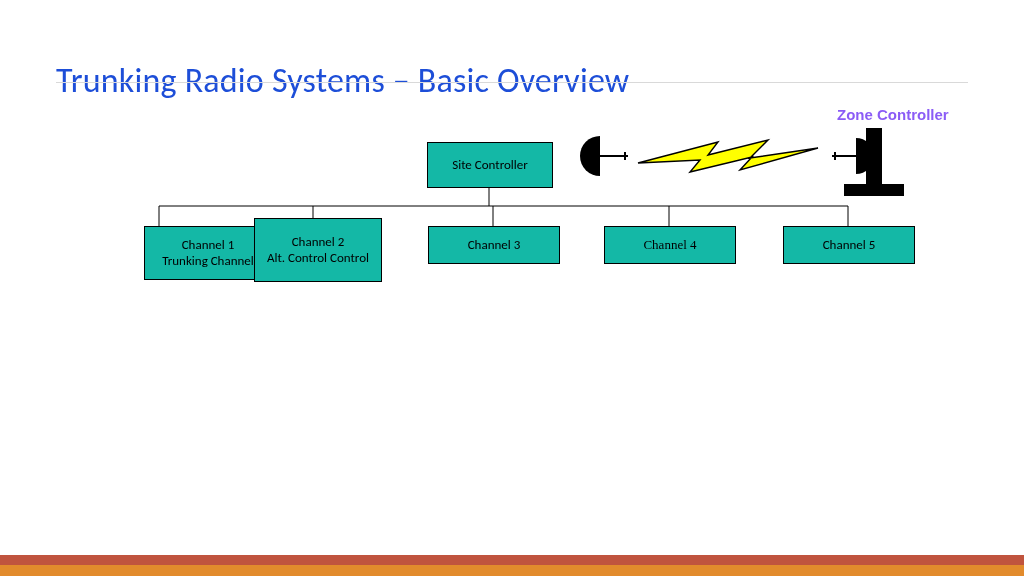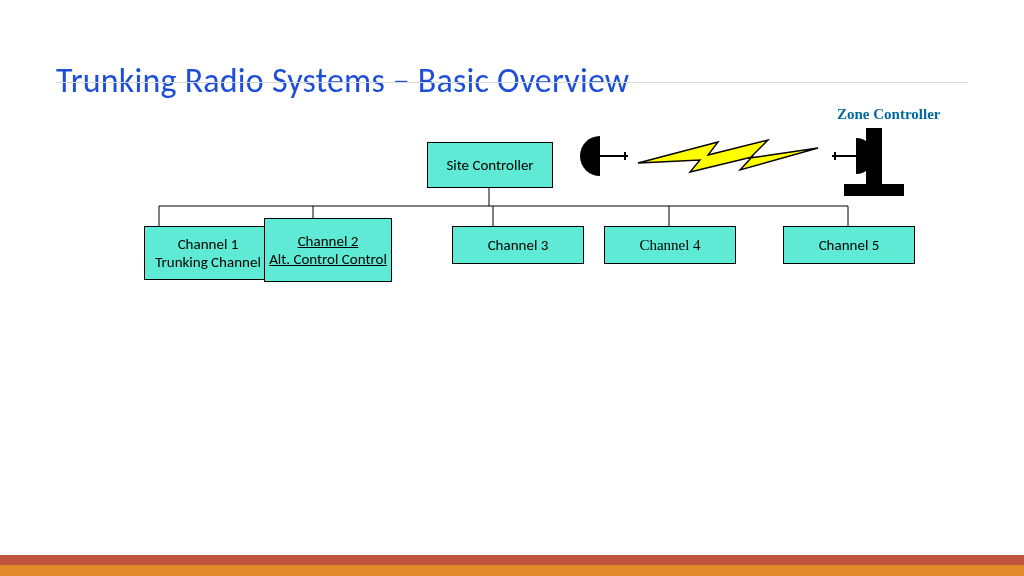--- a/index.html
+++ b/index.html
@@ -26,45 +26,45 @@
     position: absolute;
     left: 56px;
     top: 82px;
     width: 912px;
     height: 0;
     border-top: 1px solid #d9d9d9;
   }
   .box {
     position: absolute;
     border: 1px solid #000;
-    background: #5eead4;
+    background: #14b8a6;
     display: flex;
     flex-direction: column;
     align-items: center;
     justify-content: center;
     font-family: Calibri, Arial, sans-serif;
-    font-size: 15px;
+    font-size: 13px;
     color: #000;
     line-height: 1.2;
     text-align: center;
   }
   .site-controller { left: 427px; top: 142px; width: 124px; height: 44px; }
   .ch1 { left: 96px;  top: 226px; width: 126px; height: 52px; margin-left: 48px; }
-  .ch2 { left: 264px; top: 218px; width: 126px; height: 62px; text-decoration: underline; }
-  .ch3 { left: 428px; top: 226px; width: 130px; height: 36px; margin-left: 24px; }
+  .ch2 { left: 254px; top: 218px; width: 126px; height: 62px; }
+  .ch3 { left: 428px; top: 226px; width: 130px; height: 36px; }
   .ch4 { left: 604px; top: 226px; width: 130px; height: 36px; font-family: Liberation Serif, serif; }
   .ch5 { left: 783px; top: 226px; width: 130px; height: 36px; justify-content: center; }
   .zone-label {
     position: absolute;
     left: 837px;
     top: 106px;
-    font-family: Liberation Serif, serif;
+    font-family: Liberation Sans, sans-serif;
     font-size: 15px;
     font-weight: 700;
-    color: #0369a1;
+    color: #8b5cf6;
   }
   svg.connectors {
     position: absolute;
     left: 0; top: 0;
     width: 1024px; height: 576px;
     pointer-events: none;
   }
   .bottom-bar-outer {
     position: absolute;
     left: 0;

